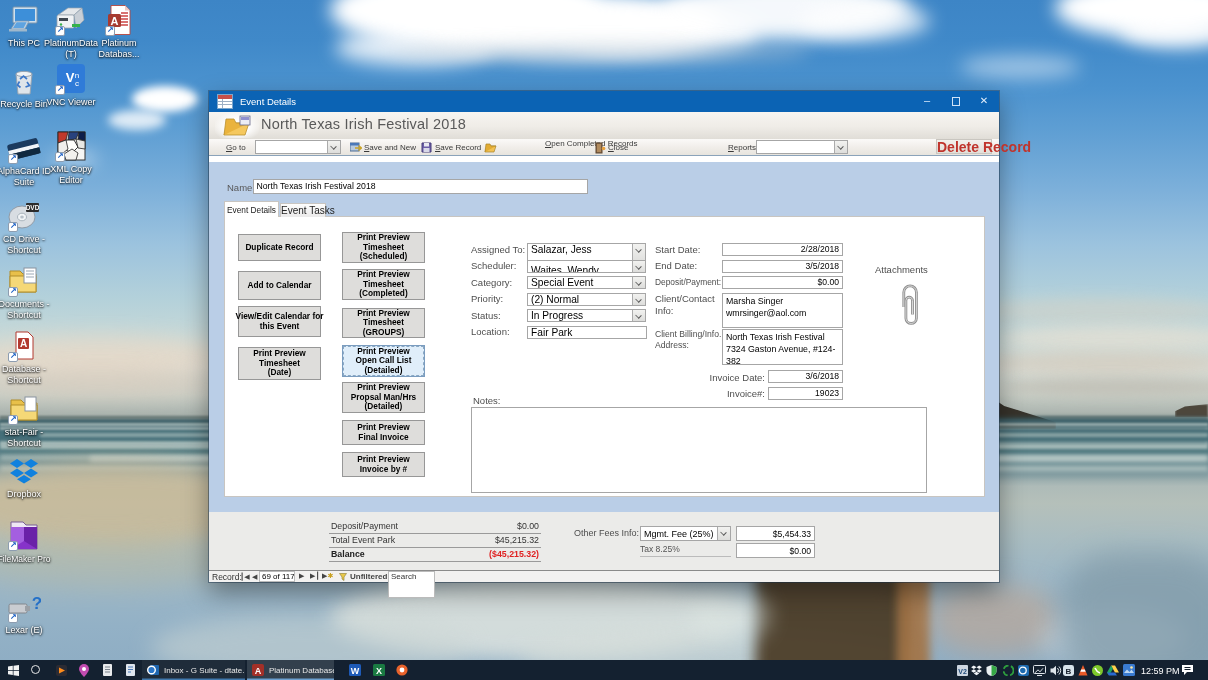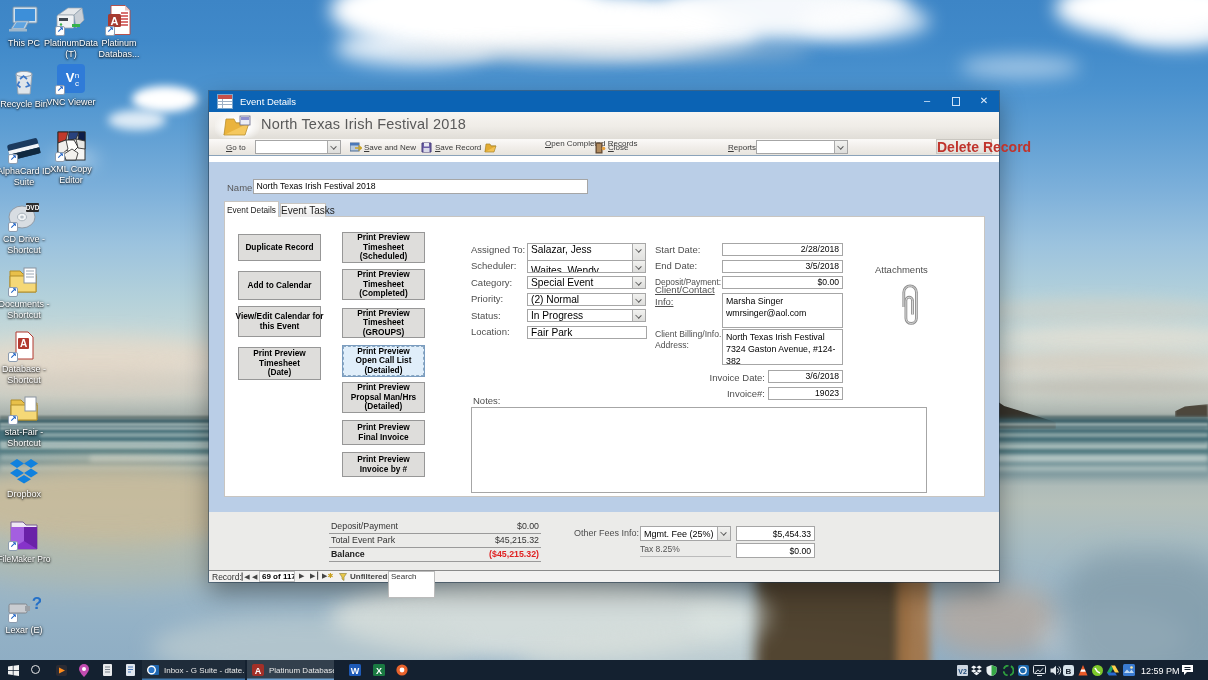--- a/index.html
+++ b/index.html
@@ -349,21 +349,21 @@
     <div class="tbox combo" style="left:318px;top:152px;width:119px;height:22px;padding-top:0;font-size:10.2px;line-height:12px;">Salazar, Jess<div class="arrow"></div></div>
     <div class="tbox combo" style="left:318px;top:168.5px;width:119px;height:13px;padding-top:4px;font-size:10.2px;line-height:12px;">Waites, Wendy<div class="arrow"></div></div>
     <div class="tbox combo" style="left:318px;top:185px;width:119px;height:13px;padding-top:0;font-size:10.2px;line-height:12px;">Special Event<div class="arrow"></div></div>
     <div class="tbox combo" style="left:318px;top:201.5px;width:119px;height:13px;padding-top:0;font-size:10.2px;line-height:12px;">(2) Normal<div class="arrow"></div></div>
     <div class="tbox combo" style="left:318px;top:218px;width:119px;height:13px;padding-top:0;font-size:10.2px;line-height:12px;">In Progress<div class="arrow"></div></div>
     <div class="tbox" style="left:318px;top:234.5px;width:120px;height:13px;padding-top:0;font-size:10.2px;line-height:12px;">Fair Park</div>
 
     <div class="field-label" style="left:446px;top:153px;">Start Date:</div>
     <div class="field-label" style="left:446px;top:169px;">End Date:</div>
     <div class="field-label" style="left:446px;top:186px;font-size:8.4px;">Deposit/Payment:</div>
-    <div class="field-label" style="left:446px;top:193px;line-height:11.5px;text-decoration:underline;">Client/Contact<br>Info:</div>
+    <div class="field-label" style="left:446px;top:202px;line-height:11.5px;">Client/Contact<br>Info:</div>
     <div class="field-label" style="left:446px;top:238px;font-size:8.6px;line-height:11px;">Client Billing/Info.<br>Address:</div>
 
     <div class="tbox" style="left:513px;top:152px;width:121px;height:13px;text-align:right;padding-top:0;font-size:8.6px;line-height:11px;">2/28/2018</div>
     <div class="tbox" style="left:513px;top:168.5px;width:121px;height:13px;text-align:right;padding-top:0;font-size:8.6px;line-height:11px;">3/5/2018</div>
     <div class="tbox" style="left:513px;top:185px;width:121px;height:13px;text-align:right;padding-top:0;font-size:8.6px;line-height:11px;">$0.00</div>
     <div class="tbox" style="left:513px;top:201.5px;width:121px;height:35px;white-space:normal;line-height:12px;font-size:8.8px;">Marsha Singer<br>wmrsinger@aol.com</div>
     <div class="tbox" style="left:513px;top:238px;width:121px;height:36px;white-space:normal;line-height:12px;font-size:8.8px;">North Texas Irish Festival<br>7324 Gaston Avenue, #124-382</div>
     <div class="field-label" style="left:496px;top:281px;width:60px;text-align:right;">Invoice Date:</div>
     <div class="tbox" style="left:559px;top:279px;width:75px;height:13px;text-align:right;padding-top:0;font-size:8.6px;line-height:11px;">3/6/2018</div>
     <div class="field-label" style="left:496px;top:297px;width:60px;text-align:right;">Invoice#:</div>
@@ -394,21 +394,21 @@
     <div class="field-label" style="left:365px;top:437px;font-size:9px;">Other Fees Info:</div>
     <div class="tbox combo" style="left:431px;top:435px;width:91px;height:15px;font-size:9px;line-height:12px;">Mgmt. Fee (25%)<div class="arrow"></div></div>
     <div class="tbox" style="left:527px;top:435px;width:79px;height:15px;text-align:right;font-size:8.6px;line-height:12px;">$5,454.33</div>
     <div class="abs" style="left:431px;top:453px;width:91px;height:13px;font-size:8.5px;color:#555;border-bottom:1px solid #bbb;">Tax 8.25%</div>
     <div class="tbox" style="left:527px;top:452px;width:79px;height:15px;text-align:right;font-size:8.6px;line-height:12px;">$0.00</div>
 
     <div class="abs" style="left:0;top:479px;width:790px;height:12px;background:#f2f1f0;border-top:1px solid #8a8a8a;font-size:8.5px;color:#333;">
       <div class="abs" style="left:3px;top:1px;">Record:</div>
       <div class="abs" style="left:31px;top:1.5px;font-size:7px;color:#444;">┃◀</div>
       <div class="abs" style="left:43px;top:1.5px;font-size:7px;color:#444;">◀</div>
-      <div class="tbox" style="left:50px;top:0px;width:36px;height:11px;font-size:8px;padding:0 2px;border-color:#bbb;font-weight:bold;">69 of 117</div>
+      <div class="tbox" style="left:50px;top:0px;width:36px;height:11px;font-size:8px;padding:0 2px;border-color:#bbb;">69 of 117</div>
       <div class="abs" style="left:90px;top:1px;font-size:7px;color:#444;">▶</div>
       <div class="abs" style="left:101px;top:1px;font-size:7px;color:#444;">▶┃</div>
       <div class="abs" style="left:113px;top:1px;font-size:7px;color:#444;">▶<span style="color:#c8a020;">✱</span></div>
       <svg class="abs" style="left:130px;top:2px;" width="8" height="8" viewBox="0 0 8 8">
           <path d="M0.5 0.5 h7 L5 4 v3.5 L3 6 V4 Z" fill="#e8c84a" stroke="#8a7a30" stroke-width="0.6"></path>
         </svg>
       <div class="abs" style="left:141px;top:1px;font-weight:bold;color:#444;font-size:8px;">Unfiltered</div>
       <div class="tbox" style="left:179px;top:0px;width:47px;height:27px;font-size:8px;padding:0 2px;border-color:#bbb;color:#333;">Search</div>
     </div>
   </div>

